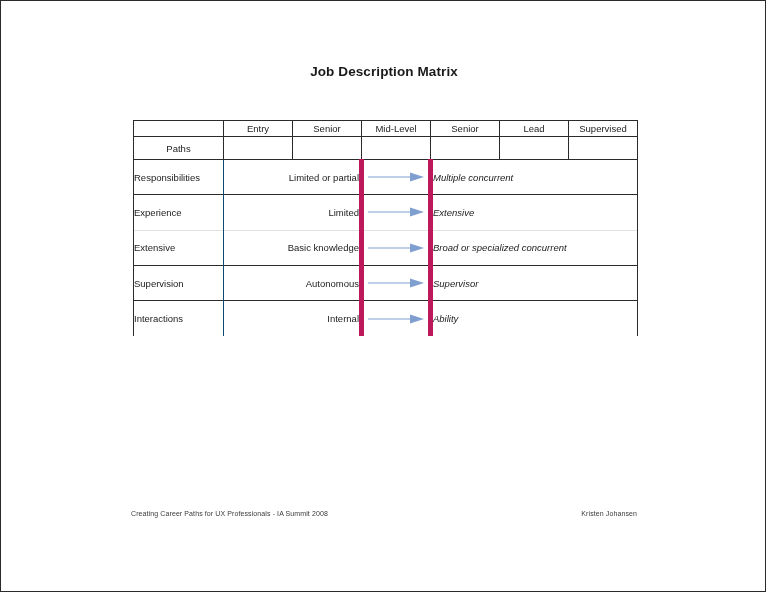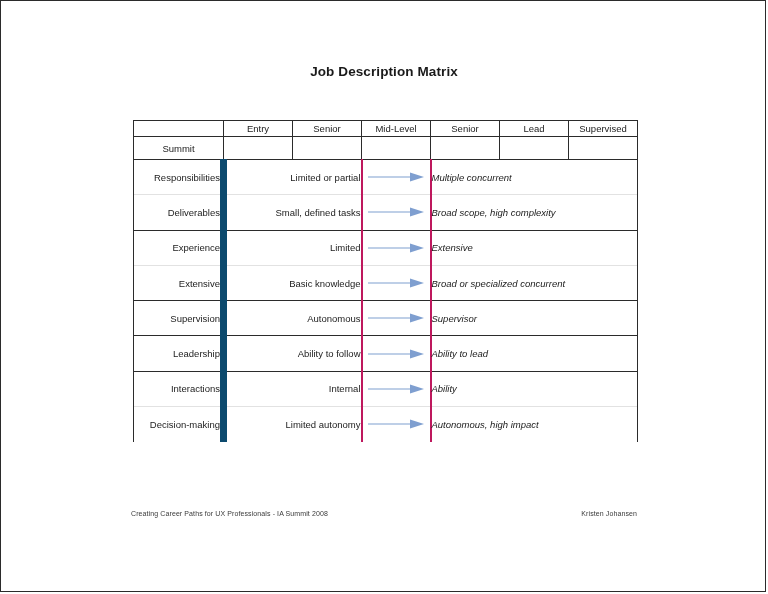--- a/index.html
+++ b/index.html
@@ -77,26 +77,26 @@
   tr.title-row td.rowlabel {
     text-align: center;
   }
 
   
   tr.data-row td {
     height: 35.3px;
     font-size: 9.5px;
     color: #222222;
     border-left: 1px solid #d8d8d8;
-    border-right: 2px solid #be185d;
+    border-right: 5px solid #be185d;
   }
   tr.data-row td.rowlabel {
-    text-align: right;
+    text-align: left;
     border-left: 1px solid #2b2b2b;
-    border-right: 7px solid #0c4a6e;
+    border-right: 1px solid #0c4a6e;
     font-size: 9.5px;
     color: #222222;
   }
   
   tr.data-row td.last-col { border-right: 1px solid #2b2b2b; font-style: italic; }
 
   
   tr.sep-dark td  { border-top: 1.5px solid #2b2b2b; }
   tr.sep-light td { border-top: 1px solid #e2e2e2; }
   tr.sep-dark td.rowlabel, tr.sep-light td.rowlabel { }
@@ -165,45 +165,36 @@
         <tr class="level-row">
           <td class="corner"></td>
           <td>Entry</td>
           <td>Senior</td>
           <td>Mid-Level</td>
           <td>Senior</td>
           <td>Lead</td>
           <td>Supervised</td>
         </tr>
         <tr class="title-row">
-          <td class="rowlabel">Summit</td>
+          <td class="rowlabel">Paths</td>
           <td></td>
           <td></td>
           <td></td>
           <td></td>
           <td></td>
           <td></td>
         </tr>
         <tr class="data-row sep-dark">
           <td class="rowlabel">Responsibilities</td>
           <td class="val-left" colspan="2">Limited or partial</td>
           <td class="arrow-cell"><svg width="56" height="12" viewBox="0 0 56 12">
               <line x1="0" y1="6" x2="46" y2="6" stroke="#7f9fd0" stroke-width="1.2"></line>
               <polygon points="42,1.5 56,6 42,10.5" fill="#7f9fd0"></polygon>
             </svg></td>
           <td class="val-right last-col" colspan="3">Multiple concurrent</td>
-        </tr>
-        <tr class="data-row sep-light">
-          <td class="rowlabel">Deliverables</td>
-          <td class="val-left" colspan="2">Small, defined tasks</td>
-          <td class="arrow-cell"><svg width="56" height="12" viewBox="0 0 56 12">
-              <line x1="0" y1="6" x2="46" y2="6" stroke="#7f9fd0" stroke-width="1.2"></line>
-              <polygon points="42,1.5 56,6 42,10.5" fill="#7f9fd0"></polygon>
-            </svg></td>
-          <td class="val-right last-col" colspan="3">Broad scope, high complexity</td>
         </tr>
         <tr class="data-row sep-dark">
           <td class="rowlabel">Experience</td>
           <td class="val-left" colspan="2">Limited</td>
           <td class="arrow-cell"><svg width="56" height="12" viewBox="0 0 56 12">
               <line x1="0" y1="6" x2="46" y2="6" stroke="#7f9fd0" stroke-width="1.2"></line>
               <polygon points="42,1.5 56,6 42,10.5" fill="#7f9fd0"></polygon>
             </svg></td>
           <td class="val-right last-col" colspan="3">Extensive</td>
         </tr>
@@ -219,45 +210,27 @@
         <tr class="data-row sep-dark">
           <td class="rowlabel">Supervision</td>
           <td class="val-left" colspan="2">Autonomous</td>
           <td class="arrow-cell"><svg width="56" height="12" viewBox="0 0 56 12">
               <line x1="0" y1="6" x2="46" y2="6" stroke="#7f9fd0" stroke-width="1.2"></line>
               <polygon points="42,1.5 56,6 42,10.5" fill="#7f9fd0"></polygon>
             </svg></td>
           <td class="val-right last-col" colspan="3">Supervisor</td>
         </tr>
         <tr class="data-row sep-dark">
-          <td class="rowlabel">Leadership</td>
-          <td class="val-left" colspan="2">Ability to follow</td>
-          <td class="arrow-cell"><svg width="56" height="12" viewBox="0 0 56 12">
-              <line x1="0" y1="6" x2="46" y2="6" stroke="#7f9fd0" stroke-width="1.2"></line>
-              <polygon points="42,1.5 56,6 42,10.5" fill="#7f9fd0"></polygon>
-            </svg></td>
-          <td class="val-right last-col" colspan="3">Ability to lead</td>
-        </tr>
-        <tr class="data-row sep-dark">
           <td class="rowlabel">Interactions</td>
           <td class="val-left" colspan="2">Internal</td>
           <td class="arrow-cell"><svg width="56" height="12" viewBox="0 0 56 12">
               <line x1="0" y1="6" x2="46" y2="6" stroke="#7f9fd0" stroke-width="1.2"></line>
               <polygon points="42,1.5 56,6 42,10.5" fill="#7f9fd0"></polygon>
             </svg></td>
           <td class="val-right last-col" colspan="3">Ability</td>
         </tr>
-        <tr class="data-row sep-light">
-          <td class="rowlabel">Decision-making</td>
-          <td class="val-left" colspan="2">Limited autonomy</td>
-          <td class="arrow-cell"><svg width="56" height="12" viewBox="0 0 56 12">
-              <line x1="0" y1="6" x2="46" y2="6" stroke="#7f9fd0" stroke-width="1.2"></line>
-              <polygon points="42,1.5 56,6 42,10.5" fill="#7f9fd0"></polygon>
-            </svg></td>
-          <td class="val-right last-col" colspan="3">Autonomous, high impact</td>
-        </tr>
       </tbody>
   </table>
 
   <div id="footer-left">Creating Career Paths for UX Professionals - IA Summit 2008</div>
   <div id="footer-right">Kristen Johansen</div>
 
 </div>
 
 </body></html>

